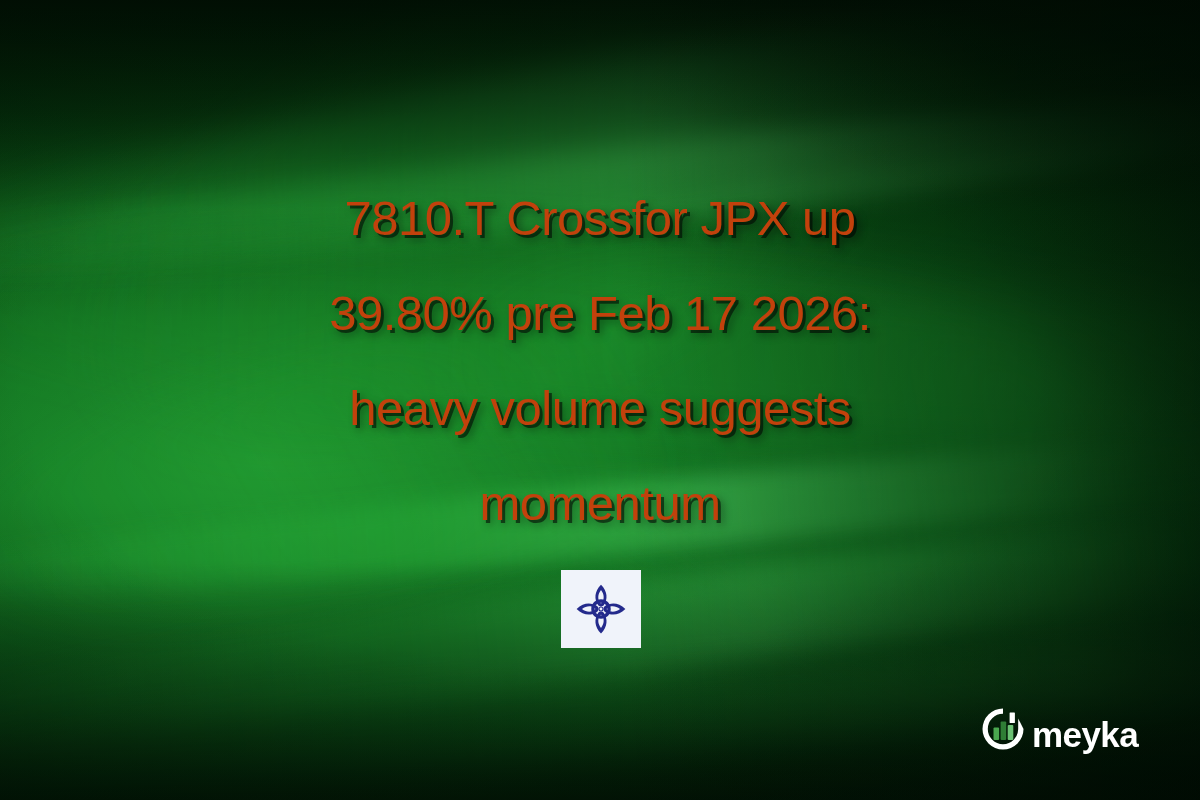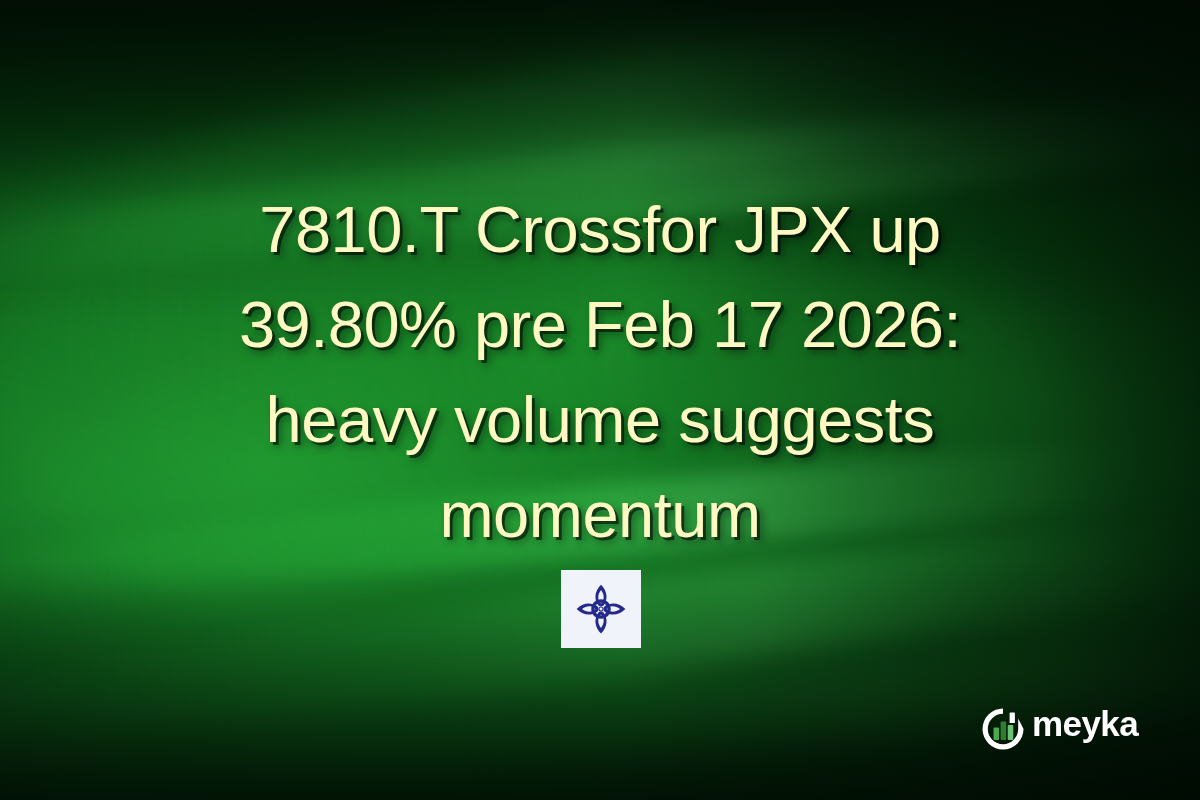--- a/index.html
+++ b/index.html
@@ -137,24 +137,24 @@
     inset: 0;
     z-index: 5;
   }
 
   .headline {
     position: absolute;
     left: 0;
     right: 0;
     top: 138px;
     text-align: center;
-    color: #fef9c3;
+    color: #c2410c;
     font-family: "Liberation Sans", sans-serif;
     font-weight: 400;
-    font-size: 65px;
+    font-size: 49px;
     line-height: 95px;
     letter-spacing: -0.5px;
     padding: 0 120px;
     box-sizing: border-box;
     text-shadow:
       3px 3px 0 rgba(0,0,0,0.55),
       5px 5px 9px rgba(0,0,0,0.45);
     white-space: pre-line;
   }
 
@@ -166,21 +166,21 @@
     height: 78px;
     background: #f0f3fa;
   }
   .badge svg { display: block; width: 100%; height: 100%; }
 
   .brand {
     position: absolute;
     right: 62px;
     bottom: 48px;
     display: flex;
-    align-items: flex-start;
+    align-items: flex-end;
     gap: 12px;
   }
   .brand-mark {
     width: 46px;
     height: 46px;
     flex: 0 0 auto;
     display: block;
   }
   .brand-name {
     color: #ffffff;

